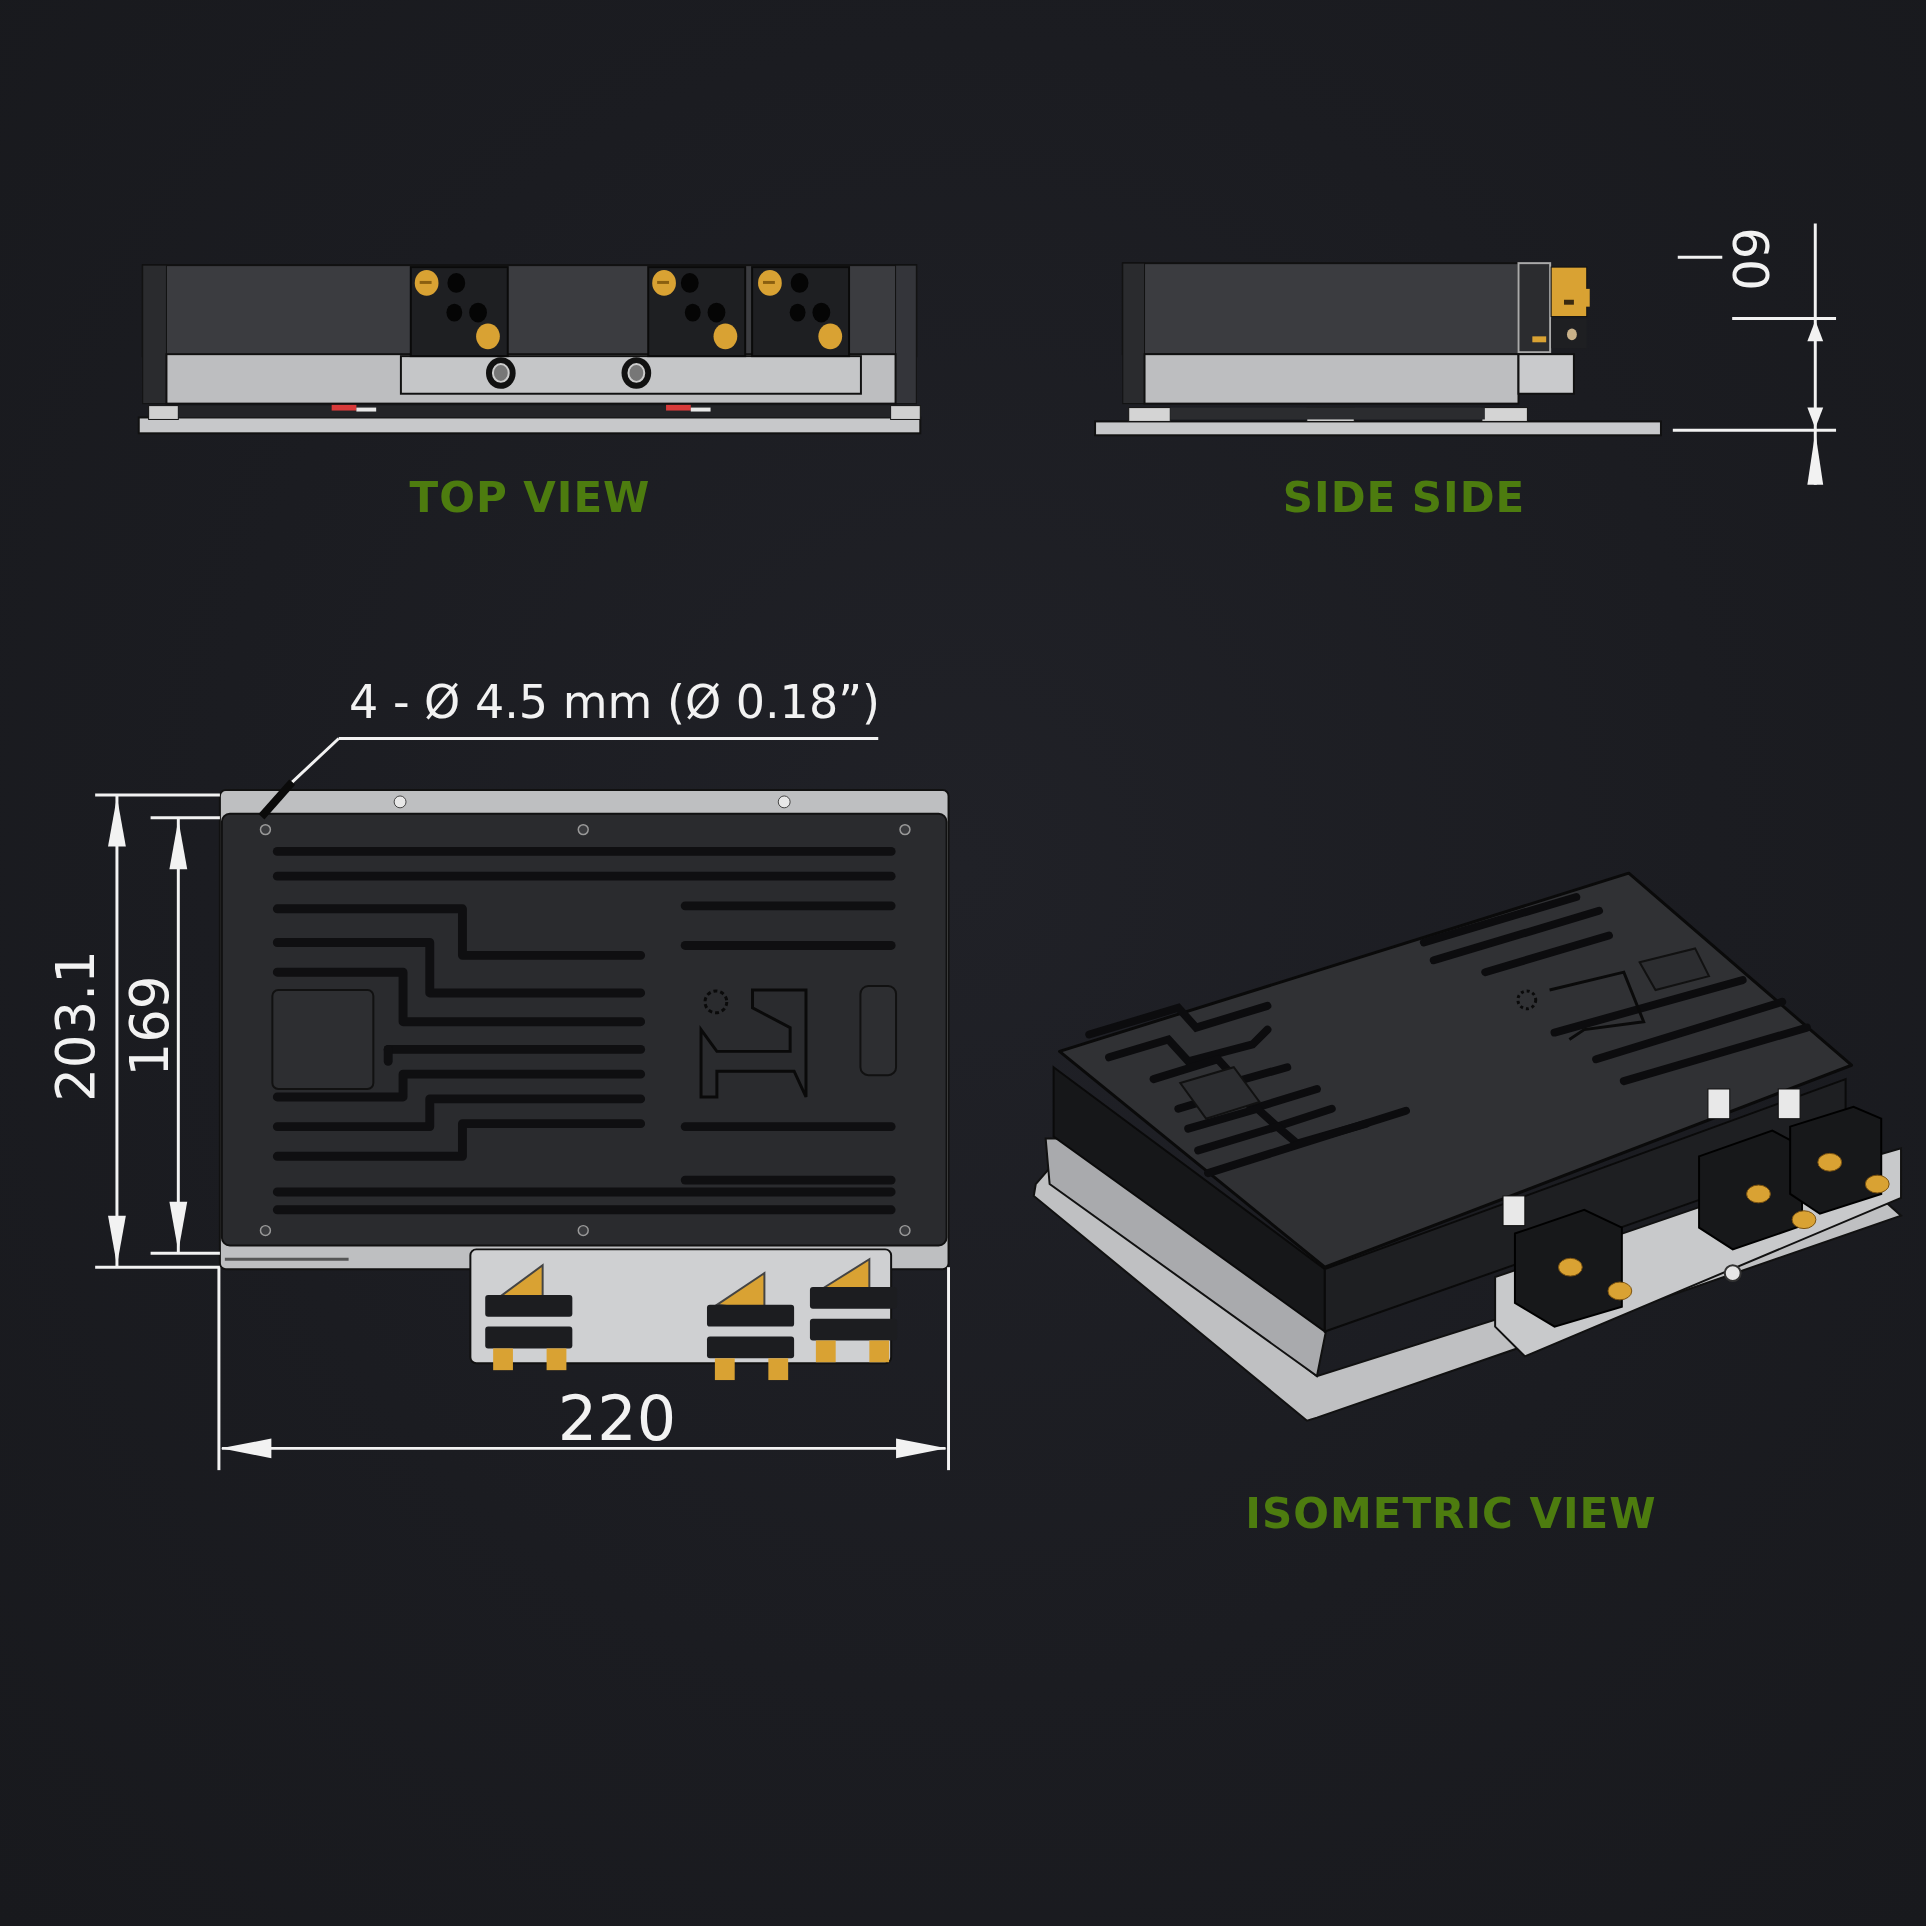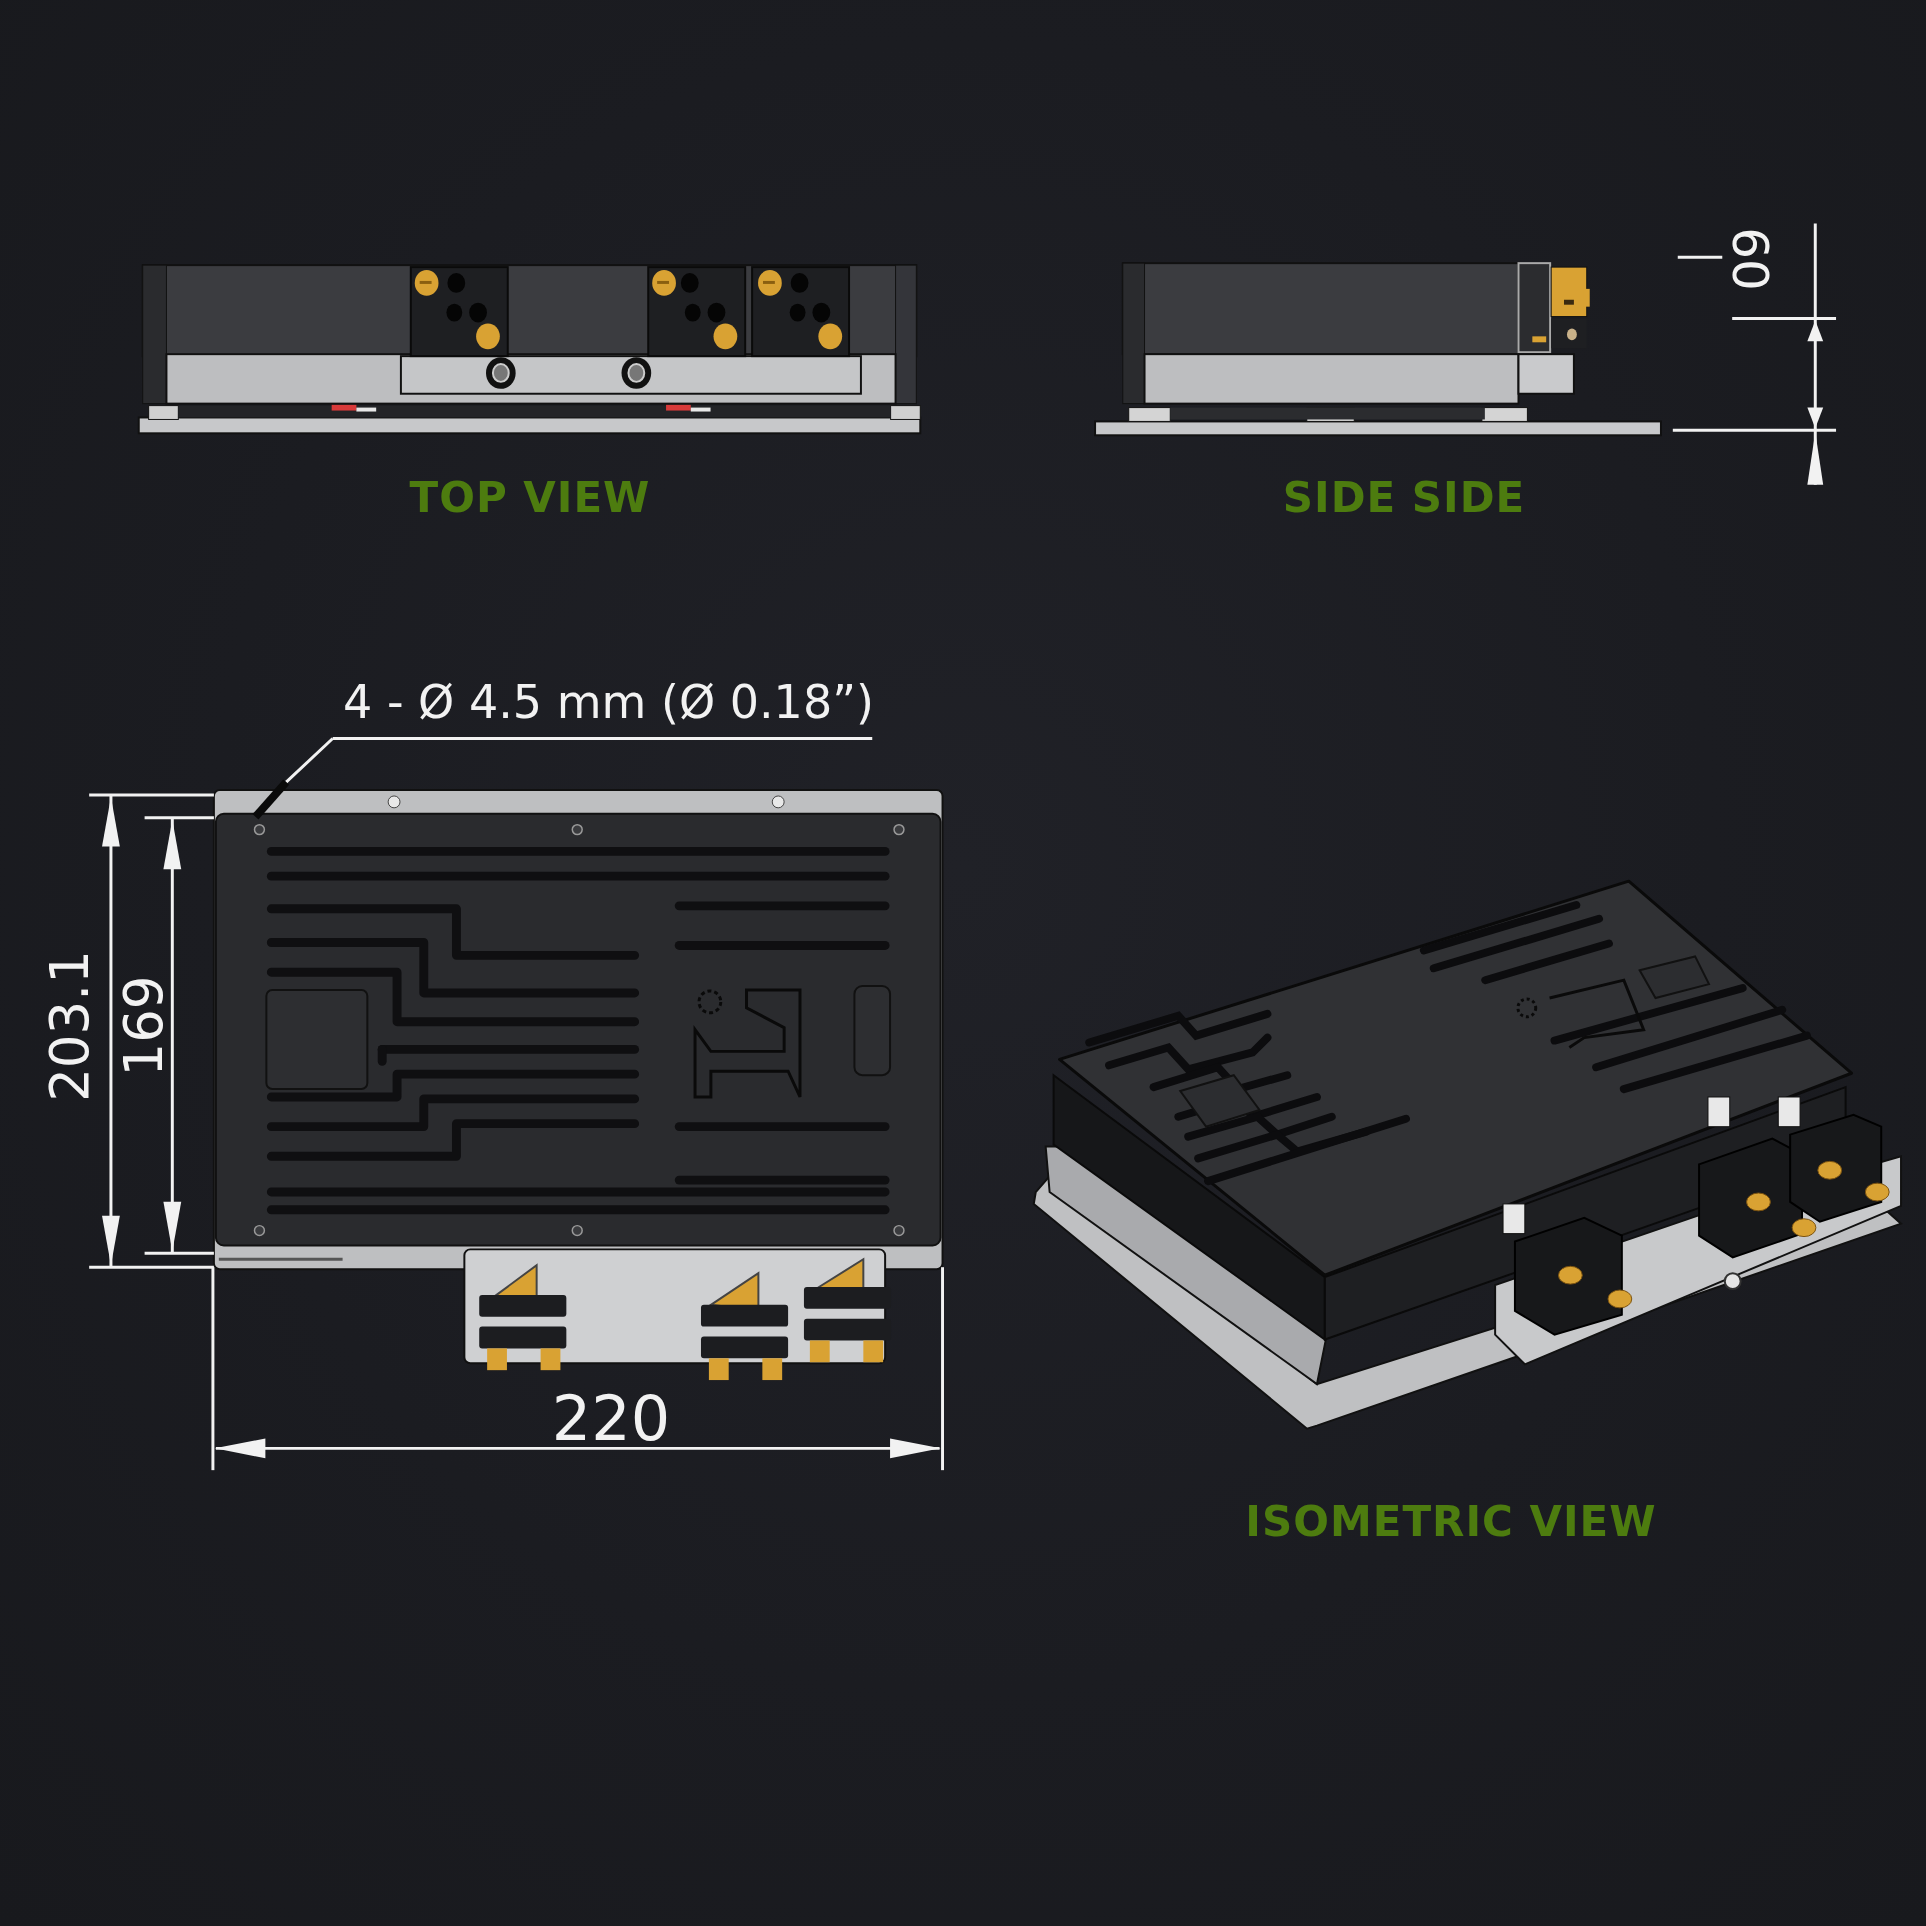--- a/index.html
+++ b/index.html
@@ -112,21 +112,21 @@
       <line x1="1834" y1="226" x2="1834" y2="490"></line>
       <polygon points="1834,324 1826,345 1842,345" stroke="none"></polygon>
       <polygon points="1834,433 1826,412 1842,412" stroke="none"></polygon>
       <polygon points="1834,437 1826,490 1842,490" stroke="none"></polygon>
     </g>
   </svg>
   <div class="dim-text" style="left:1750px;top:259px;font-size:50px;transform:translate(-50%,-50%) rotate(90deg);transform-origin:center;">60</div>
   <div class="view-label" style="left:1404px;top:473px;">SIDE SIDE</div>
 </div>
 
-<div class="abs" style="left:6px;top:0;width:990px;height:1584px;">
+<div class="abs" style="left:12px;top:0;width:990px;height:1584px;">
   <svg width="990" height="1584" viewBox="0 0 1000 1600">
 
     <rect x="210" y="798" width="736" height="484" rx="6" fill="#bebfc1" stroke="#111" stroke-width="2"></rect>
     <line x1="215" y1="1272" x2="340" y2="1272" stroke="#555" stroke-width="3"></line>
     <circle cx="392" cy="810" r="6" fill="#e8e8e8" stroke="#444"></circle>
     <circle cx="780" cy="810" r="6" fill="#e8e8e8" stroke="#444"></circle>
 
     <rect x="212" y="822" width="732" height="436" rx="8" fill="#2a2b2e" stroke="#111" stroke-width="2"></rect>
 
     <g fill="#3a3b3e" stroke="#999" stroke-width="1.5">
@@ -214,21 +214,21 @@
       <polygon points="211,1463 262,1453 262,1473" stroke="none"></polygon>
       <polygon points="944,1463 893,1453 893,1473" stroke="none"></polygon>
     </g>
   </svg>
   <div class="dim-text" style="left:337px;top:675px;font-size:46px;">4 - Ø 4.5 mm (Ø 0.18”)</div>
   <div class="dim-text" style="left:63px;top:1026px;font-size:53px;transform:translate(-50%,-50%) rotate(-90deg);">203.1</div>
   <div class="dim-text" style="left:137px;top:1026px;font-size:53px;transform:translate(-50%,-50%) rotate(-90deg);">169</div>
   <div class="dim-text" style="left:605px;top:1418px;font-size:62px;transform:translate(-50%,-50%);">220</div>
 </div>
 
-<div class="abs" style="left:0;top:8px;width:1560px;height:1584px;">
+<div class="abs" style="left:0;top:0;width:1560px;height:1584px;">
   <svg width="1927" height="1584" viewBox="0 0 1946 1600">
 
     <polygon points="1046,1196 1060,1180 1330,1390 1900,1210 1920,1228 1330,1432 1320,1435 1044,1208" fill="#bfc0c2" stroke="#111" stroke-width="2"></polygon>
 
     <polygon points="1056,1150 1070,1150 1320,1328 1340,1340 1330,1390 1060,1196" fill="#a9aaad" stroke="#111" stroke-width="2"></polygon>
 
     <polygon points="1064,1078 1338,1282 1338,1345 1064,1148" fill="#161719" stroke="#0a0a0a" stroke-width="2"></polygon>
 
     <polygon points="1338,1282 1864,1090 1864,1160 1338,1345" fill="#1e1f22" stroke="#0a0a0a" stroke-width="2"></polygon>
 

